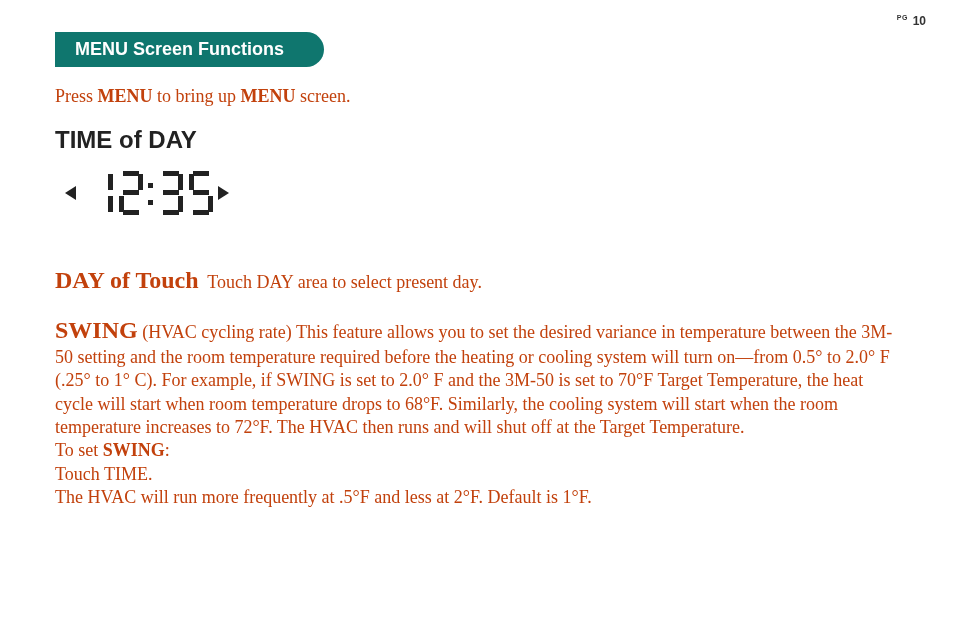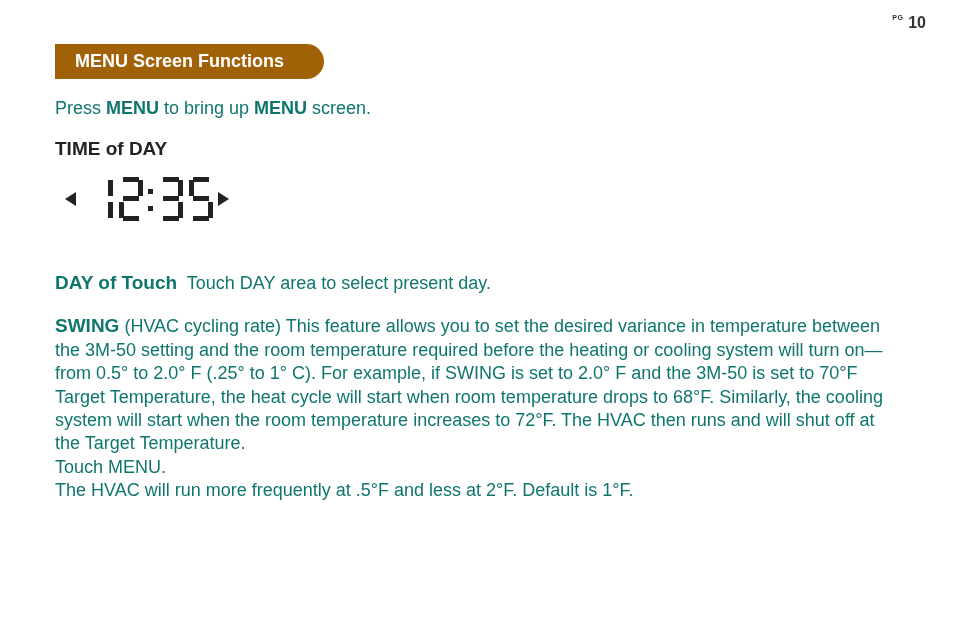--- a/index.html
+++ b/index.html
@@ -26,43 +26,44 @@
     color: #333;
   }
   .page-number .pg-label {
     font-size: 7px;
     font-weight: bold;
     letter-spacing: 0.5px;
     vertical-align: top;
     margin-right: 2px;
   }
   .page-number .pg-num {
-    font-size: 16px;
+    font-size: 12px;
     font-weight: bold;
   }
   .section-header {
     display: inline-block;
-    background: #a16207;
+    background: #0f766e;
     color: #fff;
     font-weight: bold;
     font-size: 18px;
     padding: 7px 40px 7px 20px;
     border-top-right-radius: 18px;
     border-bottom-right-radius: 18px;
-    margin-top: 24px;
+    margin-top: 12px;
     margin-bottom: 18px;
   }
   .body-text {
     font-size: 18px;
     line-height: 1.3;
-    color: #0f766e;
+    color: #c2410c;
+    font-family: Liberation Serif, serif;
   }
   .heading-bold {
     font-weight: bold;
-    font-size: 19px;
+    font-size: 24px;
   }
   .inline-bold {
     font-weight: bold;
   }
   .time-row {
     display: flex;
     align-items: center;
     margin: 15px 0 30px 10px;
   }
   .arrow-left, .arrow-right {
@@ -188,16 +189,19 @@
   <div class="body-text">
     <span class="heading-bold">DAY of Touch</span><span style="white-space:pre;margin-top:44px;">  Touch DAY area to select present day.</span>
   </div>
 
   <div class="spacer-md"></div>
 
   <div class="body-text" style="white-space:normal;">
     <span class="heading-bold">SWING</span><span>   (HVAC cycling rate)  This feature allows you to set the desired variance in temperature between the  3M-50 setting and the room temperature required before the heating or cooling system will turn on—from 0.5° to 2.0° F (.25° to 1° C). For example, if SWING is set to 2.0° F and the 3M-50 is set to 70°F Target Temperature, the heat cycle will start when room temperature drops to 68°F. Similarly, the cooling system will start when the room temperature increases to 72°F. The HVAC then runs and will shut off at the Target Temperature.</span>
   </div>
 
-  <div class="body-text">Touch MENU.</div>
+  <div class="body-text">
+    <span>To set </span><span class="inline-bold">SWING</span><span>:</span>
+  </div>
+  <div class="body-text">Touch TIME.</div>
   <div class="body-text">The HVAC will run more frequently at .5°F and less at 2°F.  Default is 1°F.</div>
 
 </div>
 
 </body></html>

